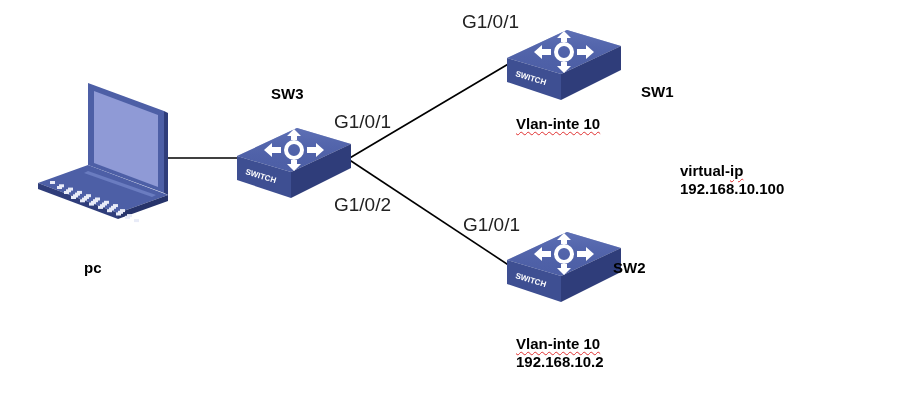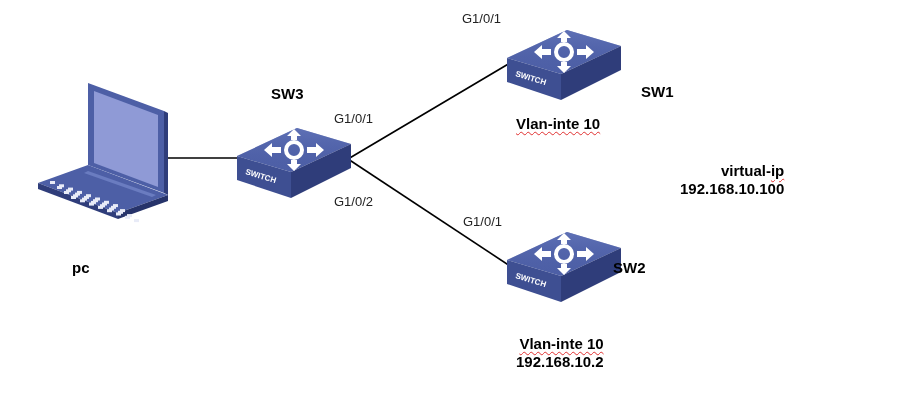--- a/index.html
+++ b/index.html
@@ -1,22 +1,22 @@
 <!DOCTYPE html>
 <html><head>
   <meta charset="utf-8">
   <style>
     html, body { margin: 0; padding: 0; background: #ffffff; }
     body { width: 913px; height: 410px; position: relative; overflow: hidden;
            font-family: "Liberation Sans", sans-serif; }
     #diagram { position: absolute; left: 0; top: 0; }
     .lbl { position: absolute; color: #000; white-space: nowrap; }
-    .port { font-size: 13px; color: #222; }
+    .port { font-size: 19px; color: #222; }
     .name { font-size: 15px; font-weight: bold; }
-    .info { font-size: 15px; font-weight: bold; text-align: right; line-height: 18px; }
+    .info { font-size: 15px; font-weight: bold; text-align: left; line-height: 18px; }
     .squig { text-decoration: underline wavy #e03030; text-decoration-thickness: 1px; text-underline-offset: 2px; }
   </style>
 </head>
 <body>
 
 <svg id="diagram" width="913" height="410" viewBox="0 0 913 410">
   <defs>
     <g id="switch-shape">
 
       <polygon points="0,28 60,0 114,16 54,44" fill="#4d5fa6"></polygon>
@@ -97,21 +97,21 @@
       <use href="#switch-shape"></use>
     </g>
   <g transform="translate(507,30)">
       <use href="#switch-shape"></use>
     </g>
   <g transform="translate(507,232)">
       <use href="#switch-shape"></use>
     </g>
 </svg>
 
-<div class="lbl name" style="left:72px; top:259px;">pc</div>
+<div class="lbl name" style="left:84px; top:259px;">pc</div>
 <div class="lbl name" style="left:271px; top:73px;margin-top:12px;">SW3</div>
 <div class="lbl name" style="left:641px; top:55px;margin-top:28px;">SW1</div>
 <div class="lbl name" style="left:613px; top:259px;">SW2</div>
 
 <div class="lbl port" style="left:334px; top:111px;">G1/0/1</div>
 <div class="lbl port" style="left:334px; top:194px;">G1/0/2</div>
 <div class="lbl port" style="left:462px; top:11px;">G1/0/1</div>
 <div class="lbl port" style="left:463px; top:214px;">G1/0/1</div>
 
 <div class="lbl info" style="left:516px; top:115px;">

